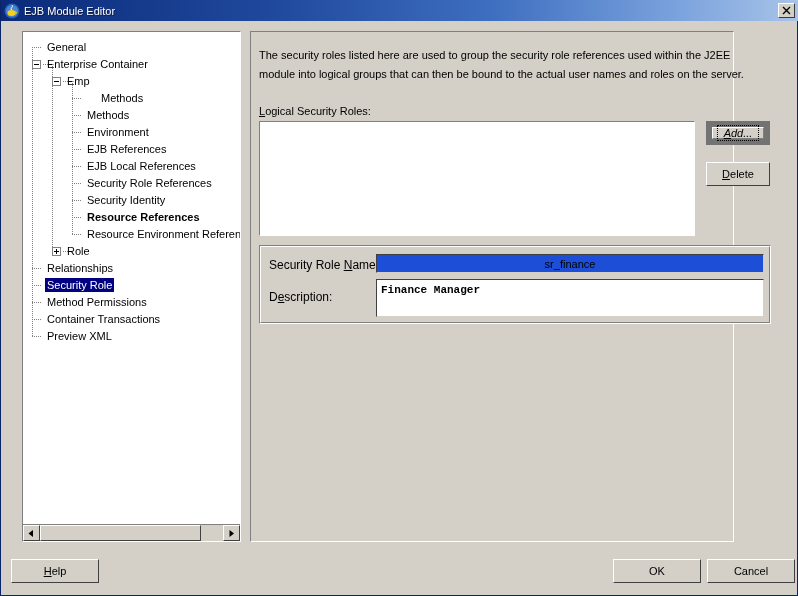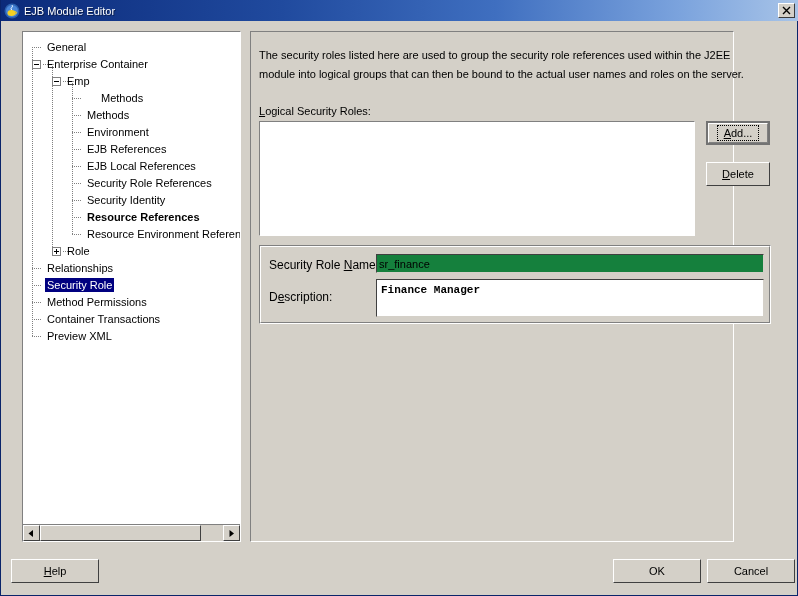--- a/index.html
+++ b/index.html
@@ -218,22 +218,23 @@
     font-size: 11px;
     display: flex;
     align-items: center;
     justify-content: center;
     cursor: pointer;
     border: 1px solid;
     border-color: #fff #404040 #404040 #fff;
   }
   #add-btn {
     left: 455px; top: 89px;
-    border: 2px solid #737373;
+    border: 6px solid #737373;
     padding: 0;
+    font-style: italic;
   }
   #add-inner {
     width: 100%; height: 100%;
     background: #d4d0c8;
     border: 1px solid;
     border-color: #fff #808080 #808080 #fff;
     display: flex;
     align-items: center;
     justify-content: center;
   }
@@ -263,28 +264,29 @@
     position: absolute;
     font-size: 12px;
   }
   #name-label { left: 8px; top: 11px; }
   #descr-label { left: 8px; top: 43px; }
 
   #name-input {
     position: absolute;
     left: 115px; top: 7px;
     width: 388px; height: 19px;
-    background: #15803d;
+    background: #1d4ed8;
     border: 1px solid;
     border-color: #404040 #d4d0c8 #d4d0c8 #404040;
     font-family: "Liberation Sans", sans-serif;
     font-size: 11px;
     padding: 0 2px;
     color: #000;
     outline: none;
+    text-align: center;
   }
   #descr-input {
     position: absolute;
     left: 115px; top: 32px;
     width: 388px; height: 38px;
     background: #fff;
     border: 1px solid;
     border-color: #404040 #d4d0c8 #d4d0c8 #404040;
     font-family: "Liberation Mono", monospace;
     font-size: 11px;

